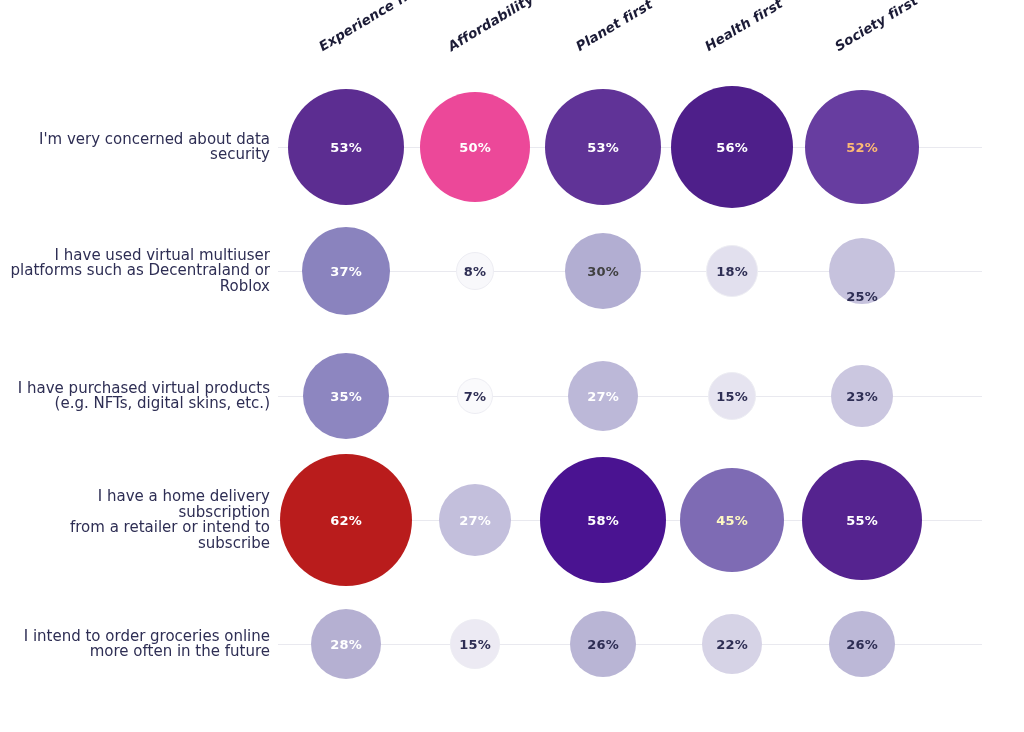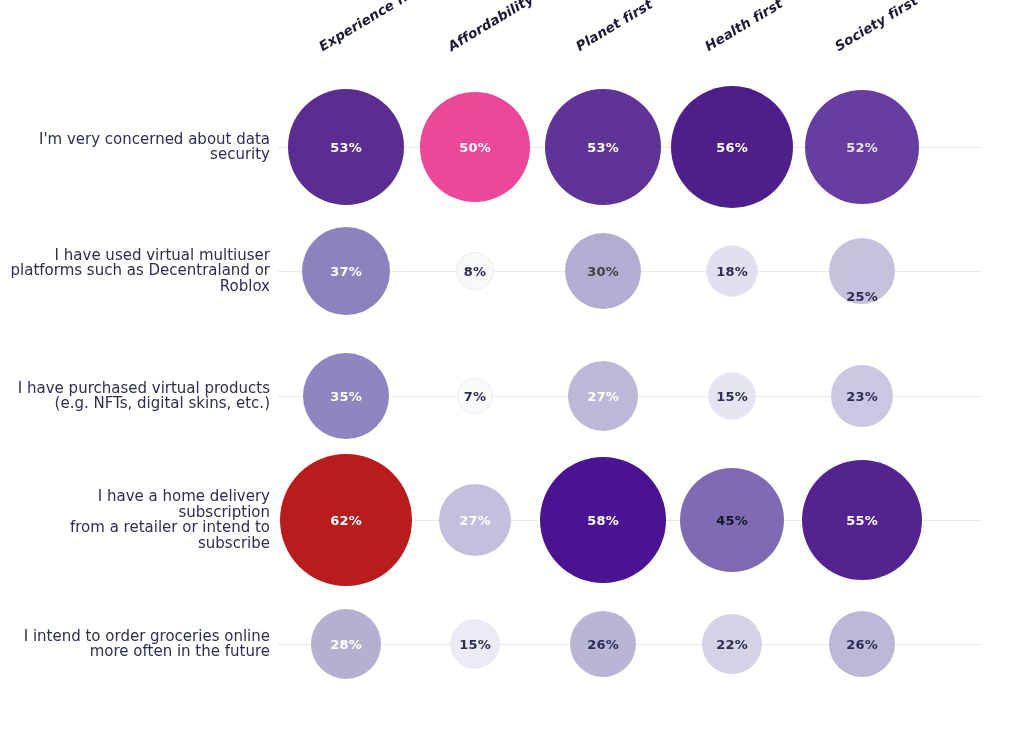--- a/index.html
+++ b/index.html
@@ -115,21 +115,21 @@
       <div class="bubble" style="width: 110px; height: 110px; left: 420px; top: 92px; background: #ec4899;">
         <span class="val" style="color: rgb(255, 255, 255);">50%</span>
       </div>
       <div class="bubble" style="width: 116px; height: 116px; left: 545px; top: 89px; background: rgb(96, 51, 151);">
         <span class="val" style="color: rgb(255, 255, 255);">53%</span>
       </div>
       <div class="bubble" style="width: 122px; height: 122px; left: 671px; top: 86px; background: rgb(78, 31, 138);">
         <span class="val" style="color: rgb(255, 255, 255);">56%</span>
       </div>
       <div class="bubble" style="width: 114px; height: 114px; left: 805px; top: 90px; background: rgb(103, 61, 160);">
-        <span class="val" style="color: #e5e5e5;">52%</span>
+        <span class="val" style="color: #fdba74;">52%</span>
       </div>
       <div class="bubble" style="width: 88px; height: 88px; left: 302px; top: 227px; background: rgb(138, 131, 190);">
         <span class="val" style="color: rgb(255, 255, 255);">37%</span>
       </div>
       <div class="bubble light-ring" style="width: 38px; height: 38px; left: 456px; top: 252px; background: rgb(248, 248, 251);">
         <span class="val" style="color: rgb(46, 46, 84);">8%</span>
       </div>
       <div class="bubble" style="width: 76px; height: 76px; left: 565px; top: 233px; background: rgb(178, 174, 210);">
         <span class="val" style="color: #404040;">30%</span>
       </div>
@@ -157,21 +157,21 @@
       <div class="bubble" style="width: 132px; height: 132px; left: 280px; top: 454px; background: #b91c1c;">
         <span class="val" style="color: rgb(255, 255, 255);">62%</span>
       </div>
       <div class="bubble" style="width: 72px; height: 72px; left: 439px; top: 484px; background: rgb(195, 191, 220);">
         <span class="val" style="color: rgb(255, 255, 255);">27%</span>
       </div>
       <div class="bubble" style="width: 126px; height: 126px; left: 540px; top: 457px; background: rgb(74, 19, 145);">
         <span class="val" style="color: rgb(255, 255, 255);">58%</span>
       </div>
       <div class="bubble" style="width: 104px; height: 104px; left: 680px; top: 468px; background: rgb(126, 107, 180);">
-        <span class="val" style="color: #0f172a;">45%</span>
+        <span class="val" style="color: #fef9c3;">45%</span>
       </div>
       <div class="bubble" style="width: 120px; height: 120px; left: 802px; top: 460px; background: rgb(85, 35, 143);">
         <span class="val" style="color: rgb(255, 255, 255);">55%</span>
       </div>
       <div class="bubble" style="width: 70px; height: 70px; left: 311px; top: 609px; background: rgb(181, 176, 210);">
         <span class="val" style="color: rgb(255, 255, 255);">28%</span>
       </div>
       <div class="bubble light-ring" style="width: 50px; height: 50px; left: 450px; top: 619px; background: rgb(236, 234, 243);">
         <span class="val" style="color: rgb(46, 46, 84);">15%</span>
       </div>

